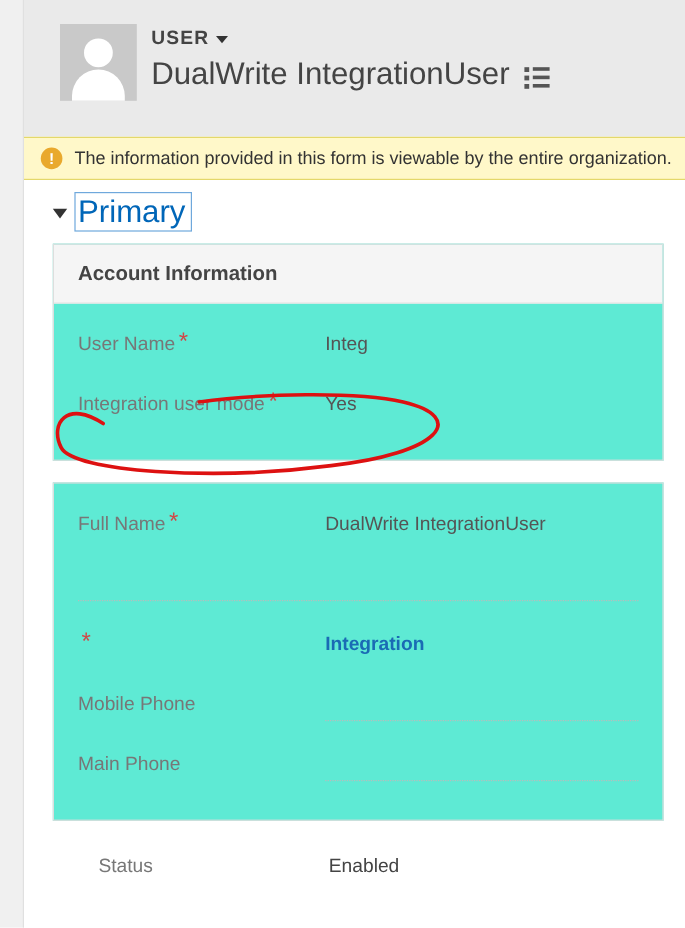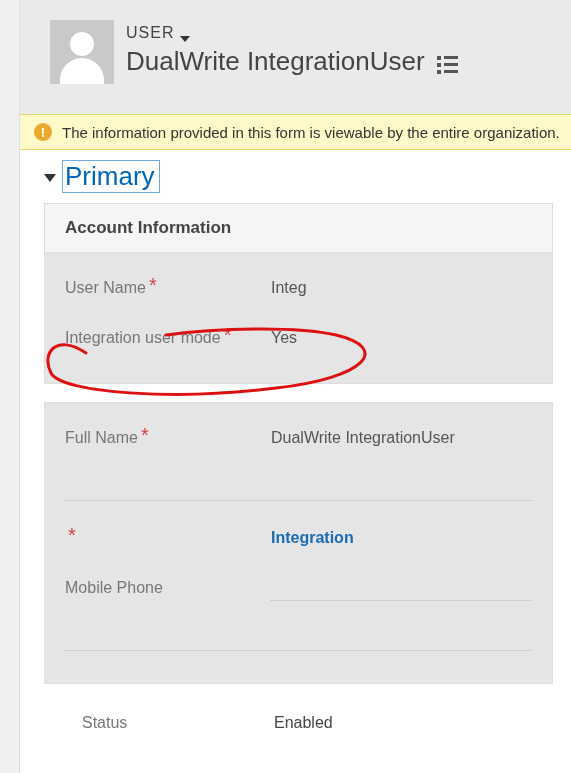--- a/index.html
+++ b/index.html
@@ -67,22 +67,23 @@
       background: #ffffff;
     }
     .header-text {
       display: flex;
       flex-direction: column;
       gap: 4px;
       margin-top: 4px;
     }
     .header-type-row {
       display: flex;
-      align-items: flex-end;
+      align-items: center;
       gap: 6px;
+      font-weight: bold;
     }
     .header-type {
       font-size: 16px;
       letter-spacing: 1px;
       color: #444;
     }
     .caret-down {
       width: 0;
       height: 0;
       border-left: 5px solid transparent;
@@ -170,21 +171,21 @@
     }
     .section-title {
       font-size: 26px;
       font-weight: 300;
       color: #0066b8;
       border: 1px solid #6fa8dc;
       padding: 0 4px 0 2px;
     }
     .card {
       border: 1px solid #ddd;
-      background: #e5e5e5;
+      background: #5eead4;
       margin-bottom: 18px;
     }
     .card-header {
       background: #f5f5f5;
       padding: 14px 20px;
       font-size: 17px;
       font-weight: 600;
       color: #444;
       border-bottom: 1px solid #e4e4e4;
     }
@@ -343,20 +344,21 @@
           </div>
           <div class="field-value lookup">Integration</div>
         </div>
 
         <div class="field-row">
           <div class="field-label">Mobile Phone</div>
           <div class="field-value dotted"></div>
         </div>
 
         <div class="field-row">
+          <div class="field-label">Main Phone</div>
           <div class="field-value dotted"></div>
         </div>
       </div>
     </div>
 
     <div class="status-row">
       <span class="status-label">Status</span>
       <span class="status-value">Enabled</span>
     </div>
 

